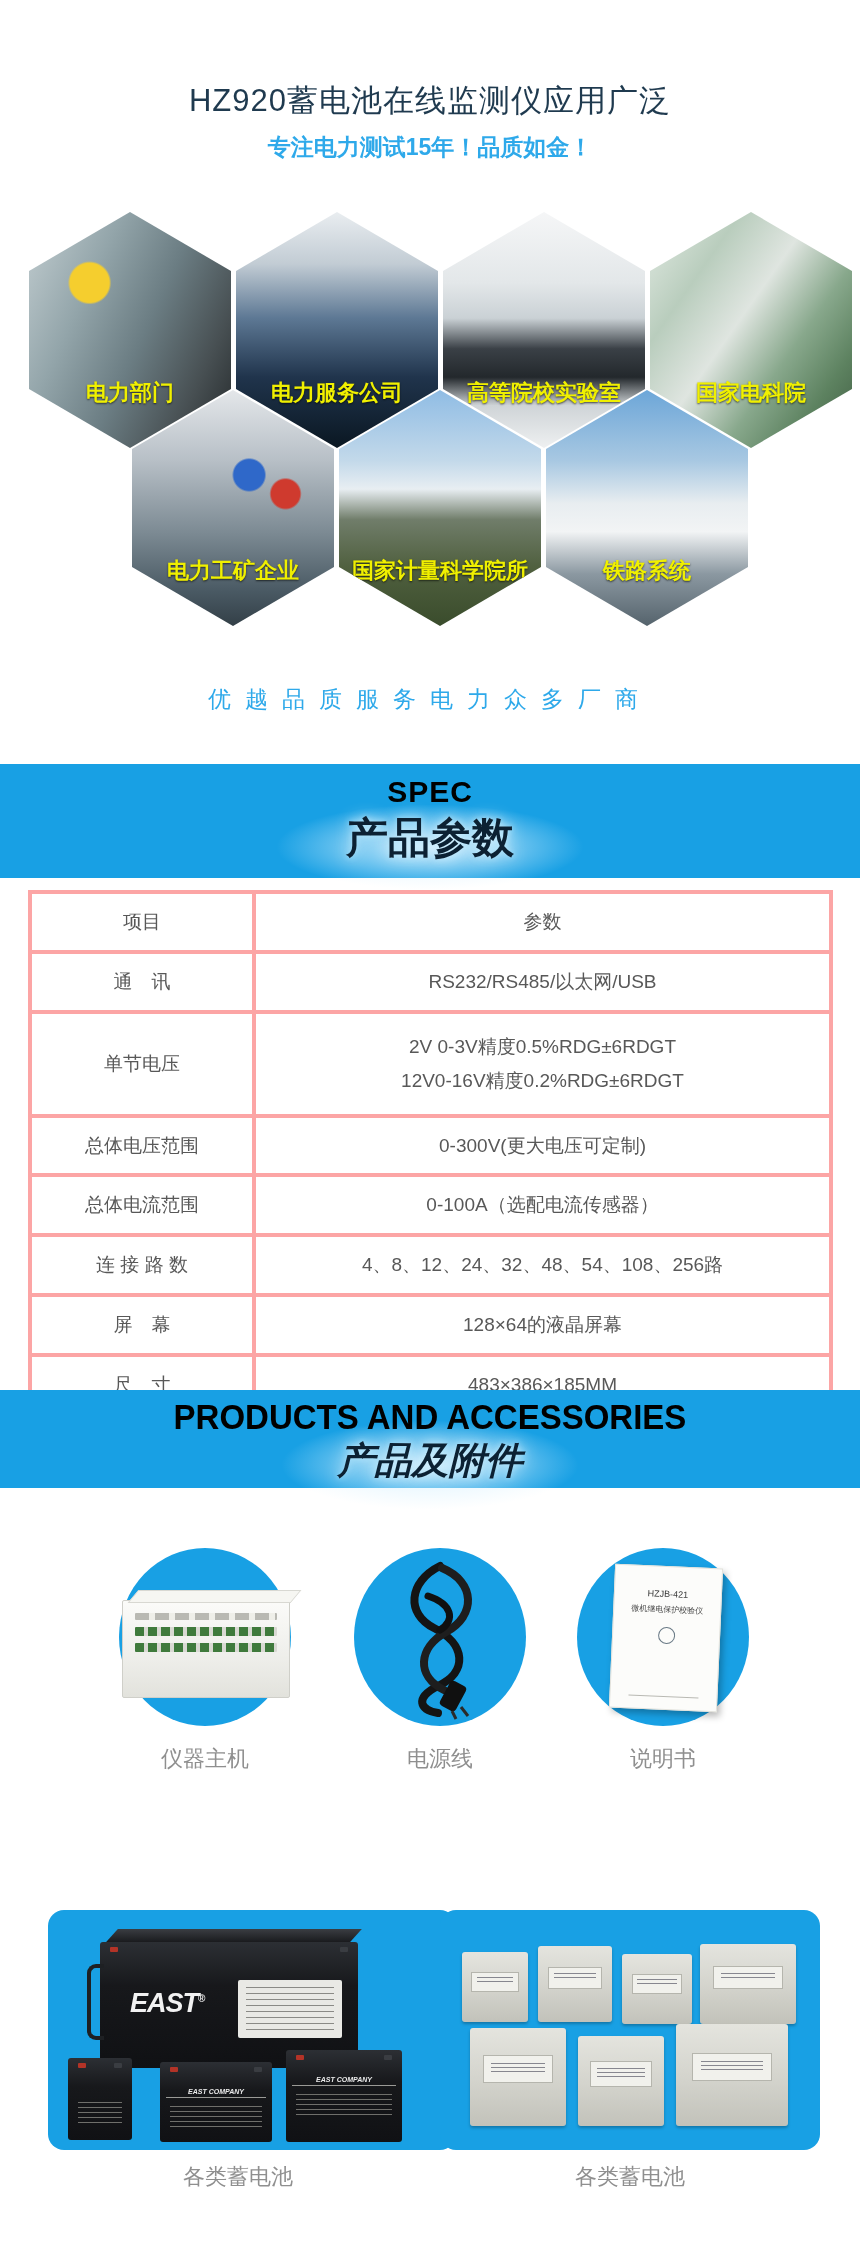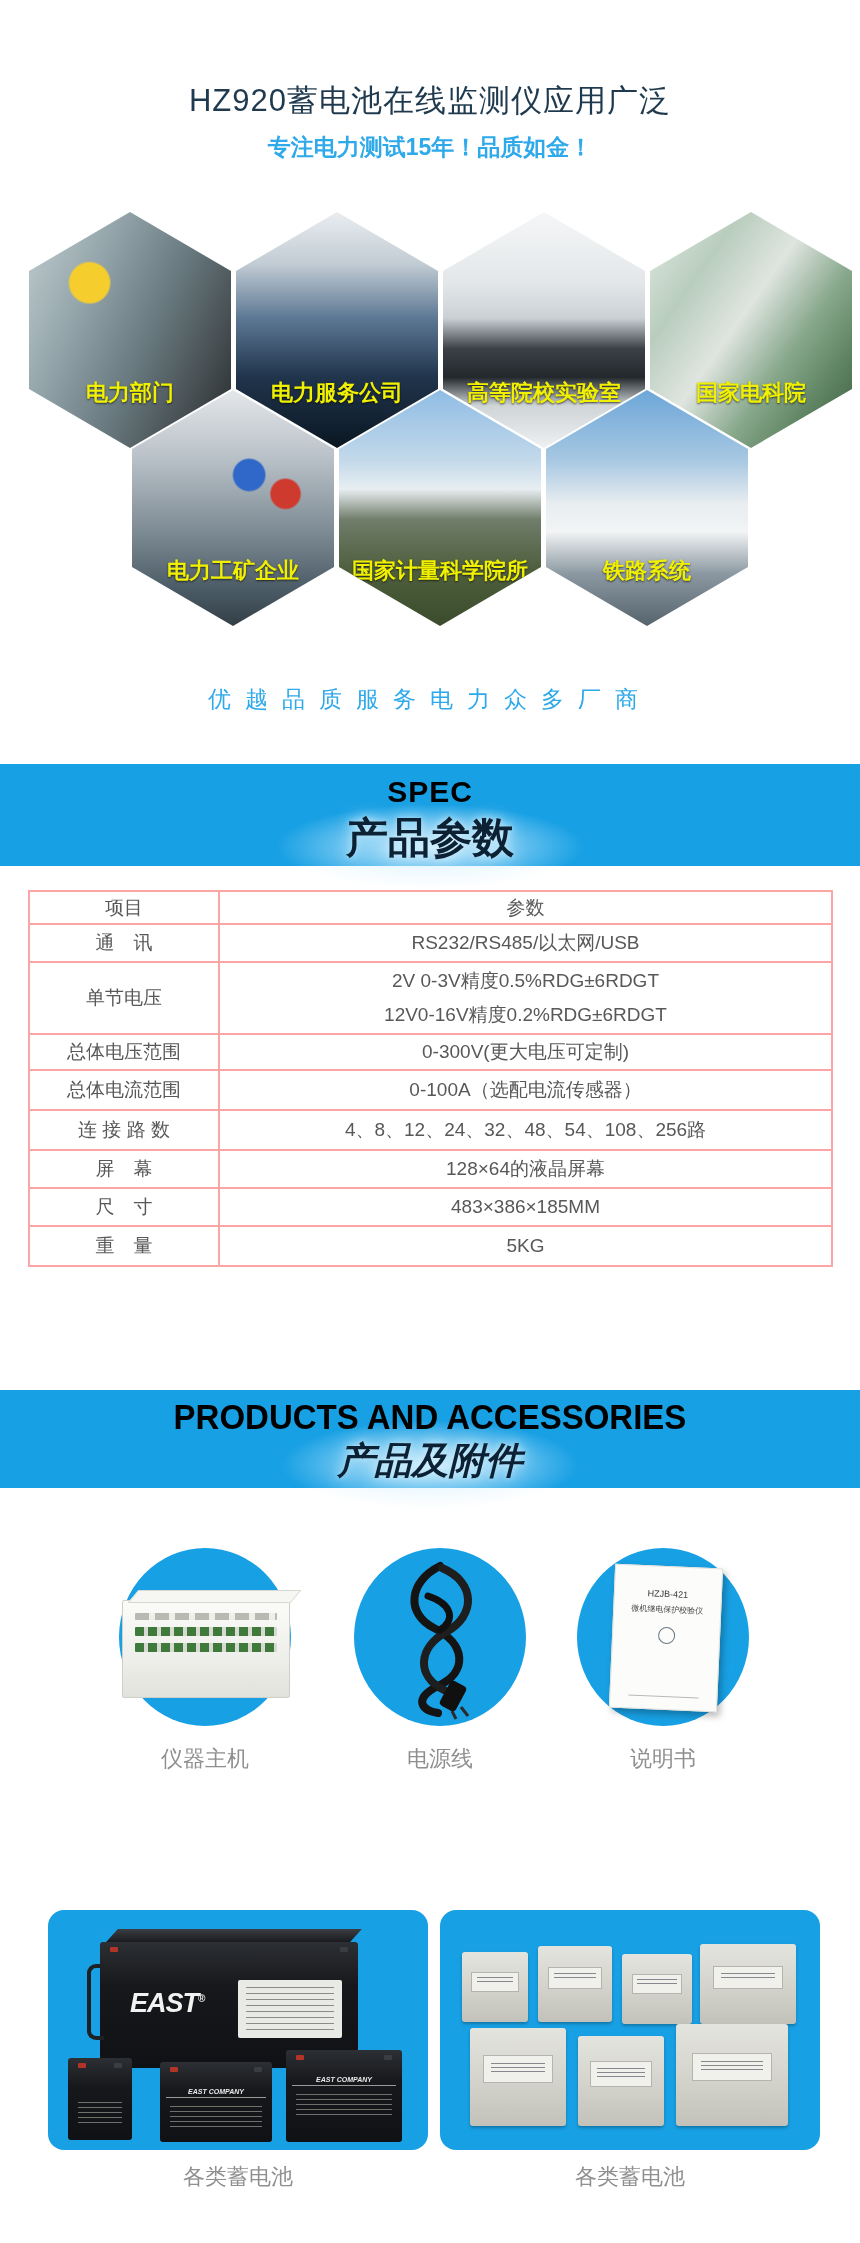--- a/index.html
+++ b/index.html
@@ -33,38 +33,38 @@
   .h7{left:546px;top:390px;background:
       linear-gradient(180deg,#6ca6d8 0%,#a8c8e2 30%,#e8edf0 48%,#f2f4f5 60%,#8b98a1 78%,#55636c 100%);}
   .hex-label{position:absolute;top:166px;left:0;width:100%;text-align:center;
       font-size:22px;font-weight:bold;color:#f0f000;text-shadow:0 1px 2px rgba(0,0,0,0.65);}
 
   .tagline{position:absolute;top:684px;left:0;width:860px;text-align:center;
       font-size:23px;color:#2ea9ea;letter-spacing:14px;box-sizing:border-box;}
 
   
   .banner{position:absolute;left:0;width:860px;background:#18a0e4;text-align:center;overflow:visible;}
-  .spec-banner{top:764px;height:102px;}
+  .spec-banner{top:764px;height:114px;}
   .products-banner{top:1390px;height:98px;}
   .banner-en{position:relative;z-index:2;font-weight:800;color:#000000;}
   .spec-banner .banner-en{padding-top:11px;font-size:30px;letter-spacing:1px;}
   .products-banner .banner-en{padding-top:8px;font-size:33px;transform:scaleY(1.08);}
   .banner-cn{position:relative;z-index:2;font-weight:bold;color:#0c2133;
       text-shadow:0 0 16px rgba(225,246,255,0.95),0 0 6px rgba(170,225,250,0.8);}
   .spec-banner .banner-cn{font-size:42px;margin-top:1px;}
   .products-banner .banner-cn{font-size:37px;margin-top:0px;font-style:italic;}
   .glow{position:absolute;left:50%;transform:translateX(-50%);z-index:1;
       background:radial-gradient(ellipse at center,rgba(218,242,255,0.95) 0%,rgba(218,242,255,0.35) 45%,rgba(218,242,255,0) 70%);}
   .spec-banner .glow{top:40px;width:310px;height:86px;}
   .products-banner .glow{top:30px;width:300px;height:90px;}
 
   
   .spec-table{position:absolute;left:28px;top:890px;width:805px;border-collapse:collapse;table-layout:fixed;}
-  .spec-table th,.spec-table td{border:2px solid #fca5a5;color:#585858;font-size:19px;
-      text-align:center;padding:0;font-weight:normal;line-height:1.25;}
+  .spec-table th,.spec-table td{border:4px solid #fca5a5;color:#585858;font-size:19px;
+      text-align:center;padding:16px;font-weight:normal;line-height:1.25;}
   .spec-table .c1{width:188px;}
   tr.rh{height:33px;}  tr.r38{height:38px;} tr.r40{height:40px;}
   tr.r72{height:72px;} tr.r44{height:44px;} tr.r36{height:36px;}
   .two-line div{line-height:34px;}
 
   
   .acc-ellipse{position:absolute;top:1548px;width:172px;height:178px;border-radius:50%;background:#18a0e4;}
   .e1{left:119px;} .e2{left:354px;} .e3{left:577px;}
   .acc-label{position:absolute;top:1744px;width:200px;text-align:center;font-size:22px;color:#8f8f8f;}
   .al1{left:105px;} .al2{left:340px;} .al3{left:563px;}
@@ -86,21 +86,21 @@
   .manual-model{margin-top:22px;text-align:center;font-size:9px;color:#333;}
   .manual-name{margin-top:5px;text-align:center;font-size:8px;color:#444;}
   .manual-logo{width:15px;height:15px;border:1px solid #6a7a86;border-radius:50%;margin:12px auto 0;}
   .manual-bar{position:absolute;bottom:12px;left:18px;right:18px;height:1px;background:#b9b9b3;}
 
   
   .test-bar{position:absolute;left:48px;top:1812px;width:772px;height:61px;background:#18a0e4;
       color:#ffffff;font-size:34px;font-weight:bold;text-align:center;line-height:61px;letter-spacing:8px;}
   .bpanel{position:absolute;top:1910px;width:380px;height:240px;background:#18a0e4;
       border-radius:16px;overflow:hidden;}
-  .bp1{left:48px;} .bp2{left:440px;}
+  .bp1{left:48px;padding-left:28px;} .bp2{left:440px;}
   .panel-label{position:absolute;top:2162px;width:380px;text-align:center;font-size:22px;color:#8f8f8f;}
   .pl1{left:48px;} .pl2{left:440px;}
 
   
   .bat{position:absolute;border-radius:3px;background:linear-gradient(180deg,#2c2f34 0%,#17181b 35%,#101114 100%);}
   .bat::before{content:"";position:absolute;top:5px;left:10px;width:8px;height:5px;background:#b23327;border-radius:1px;}
   .bat::after{content:"";position:absolute;top:5px;right:10px;width:8px;height:5px;background:#3a3d42;border-radius:1px;}
   .bat-big{left:52px;top:32px;width:258px;height:126px;}
   .bat-big .handle{position:absolute;left:-13px;top:22px;width:13px;height:68px;
       border:4px solid #1e2023;border-right:none;border-radius:9px 0 0 9px;}

